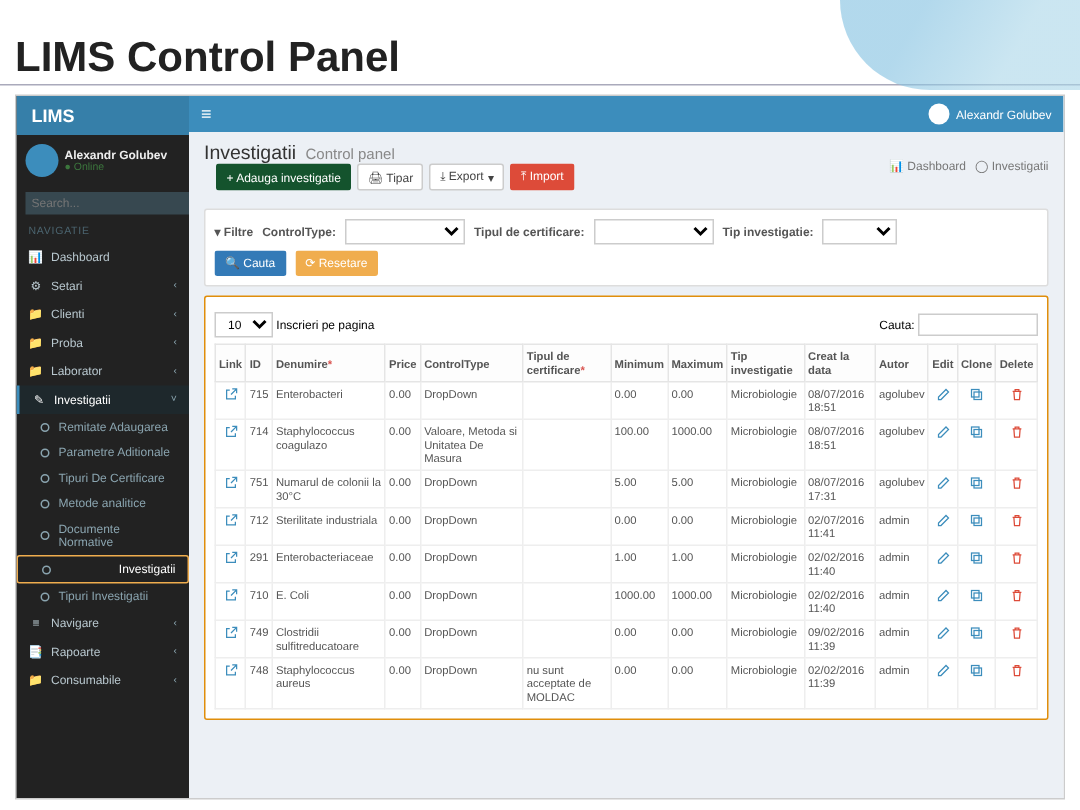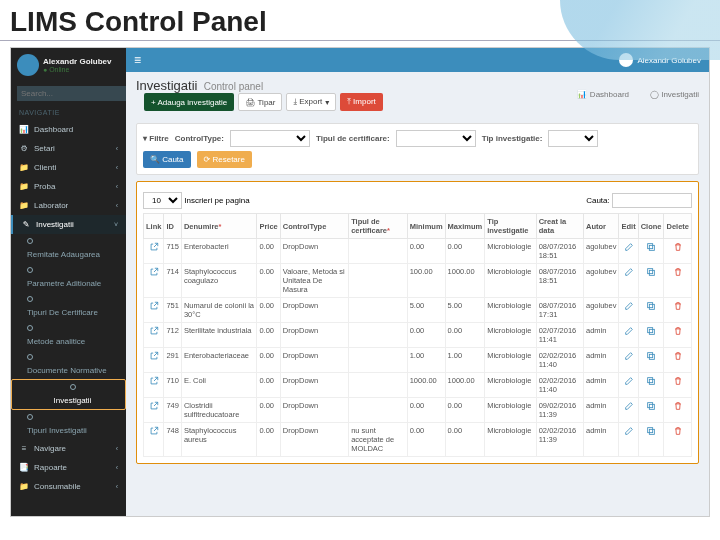--- a/index.html
+++ b/index.html
@@ -1,54 +1,54 @@
 <!DOCTYPE html>
 <html><head>
 <meta charset="utf-8">
 <style>
   * { box-sizing: border-box; margin: 0; padding: 0; }
   body { font-family: Arial, sans-serif; font-size: 9px; background: #fff; width: 720px; height: 540px; overflow: hidden; position: relative; }
-  .slide-title { font-size: 28px; font-weight: bold; color: #222; padding: 6px 10px 2px; border-bottom: 1px solid #aab; }
+  .slide-title { font-size: 28px; font-weight: bold; color: #222; padding: 6px 10px 2px; border-bottom: 1px solid #aab; margin-top: 16px; }
   .hero-bg { position: absolute; top: 0; right: 0; width: 160px; height: 60px; background: linear-gradient(120deg, #7fbfe0 30%, #a8d5e8 70%); border-radius: 0 0 0 80px; opacity: 0.6; }
   .app { display: flex; width: 700px; height: 470px; margin: 6px 10px; border: 1px solid #ccc; font-size: 8px; }
   
   .sidebar { width: 115px; background: #222; color: #eee; display: flex; flex-direction: column; overflow: hidden; }
   .brand { background: #367fa9; color: #fff; font-weight: bold; font-size: 12px; padding: 6px 10px; }
   .user-block { display: flex; align-items: center; padding: 6px 6px; gap: 4px; }
   .user-block .avatar { width: 22px; height: 22px; border-radius: 50%; background: #3c8dbc; }
   .user-block .uname { font-size: 8px; font-weight: bold; }
   .user-block .status { font-size: 7px; color: #3c763d; }
   .search-row { display: flex; margin: 4px 6px; }
   .search-row input { flex: 1; background: #374850; border: none; color: #ccc; padding: 3px 4px; font-size: 8px; }
   .nav-header { color: #4b646f; font-size: 7px; padding: 4px 8px; letter-spacing: 0.5px; }
   .nav-item { display: flex; align-items: center; justify-content: space-between; padding: 5px 8px; color: #b8c7ce; cursor: pointer; }
   .nav-item .left { display: flex; align-items: center; gap: 5px; }
   .nav-item .ico { width: 10px; text-align: center; }
   .nav-item.active { background: #1e282c; color: #fff; border-left: 2px solid #3c8dbc; }
   .nav-item.highlight { color: #fff; border: 1px solid #f0ad4e; border-radius: 2px; }
-  .sub-item { display: flex; gap: 6px; padding: 4px 8px 4px 16px; color: #8aa4af; font-size: 8px; flex-direction: column; }
+  .sub-item { display: flex; align-items: center; gap: 6px; padding: 4px 8px 4px 16px; color: #8aa4af; font-size: 8px; }
   .sub-item .ring { width: 6px; height: 6px; border: 1px solid #8aa4af; border-radius: 50%; }
   .chev { font-size: 7px; color: #8aa4af; }
   
   .main { flex: 1; background: #ecf0f5; display: flex; flex-direction: column; overflow: hidden; }
   .topbar { background: #3c8dbc; color: #fff; height: 24px; display: flex; align-items: center; justify-content: space-between; padding: 0 8px; }
   .topbar .ham { font-size: 12px; cursor: pointer; }
   .topbar .tright { display: flex; align-items: center; gap: 4px; font-size: 8px; }
   .topbar .av2 { width: 14px; height: 14px; border-radius: 50%; background: #fff; }
   .page-head { display: flex; align-items: center; justify-content: space-between; padding: 6px 10px; background: #ecf0f5; }
   .page-head .ptitle { font-size: 13px; color: #333; font-weight: 500; }
   .page-head .psub { font-size: 10px; color: #888; margin-left: 4px; }
   .toolbar { display: flex; gap: 4px; }
   .btn { display: inline-flex; align-items: center; gap: 3px; padding: 3px 6px; border-radius: 2px; font-size: 8px; cursor: pointer; border: 1px solid transparent; }
   .btn-green { background: #14532d; color: #fff; }
   .btn-white { background: #fff; color: #444; border: 1px solid #ccc; }
   .btn-blue { background: #337ab7; color: #fff; }
   .btn-orange { background: #f0ad4e; color: #fff; }
   .btn-red { background: #dd4b39; color: #fff; }
-  .breadcrumb { font-size: 8px; color: #777; display: flex; gap: 21px; }
+  .breadcrumb { font-size: 8px; color: #777; display: flex; gap: 6px; }
   .content { padding: 6px 10px; flex: 1; overflow: auto; }
   .panel { background: #fff; border: 1px solid #ddd; border-radius: 2px; padding: 6px; margin-bottom: 6px; }
   .panel.highlight-border { border: 1px solid #e08e0b; }
   .filter-row { display: flex; align-items: center; gap: 6px; flex-wrap: wrap; }
   .filter-lbl { font-size: 8px; color: #555; font-weight: bold; }
   .sel { border: 1px solid #ccc; padding: 2px 4px; font-size: 8px; min-width: 80px; background: #fff; }
   .grid-top { display: flex; justify-content: space-between; align-items: center; padding: 4px 0; }
   .grid-top input.cauta { border: 1px solid #ccc; padding: 2px 4px; font-size: 8px; width: 80px; }
   table.grid { width: 100%; border-collapse: collapse; font-size: 7.5px; }
   table.grid th { border: 1px solid #e5e5e5; padding: 3px 2px; text-align: left; color: #555; font-weight: bold; background: #fdfdfd; }
@@ -60,20 +60,21 @@
 </style>
 </head>
 <body>
 
 <div class="hero-bg"></div>
 <div class="slide-title">LIMS Control Panel</div>
 
 <div class="app">
 
   <div class="sidebar">
+    <div class="brand">LIMS</div>
     <div class="user-block">
       <div class="avatar"></div>
       <div>
         <div class="uname">Alexandr Golubev</div>
         <div class="status">● Online</div>
       </div>
     </div>
     <div class="search-row">
       <input placeholder="Search..." style="">
 

